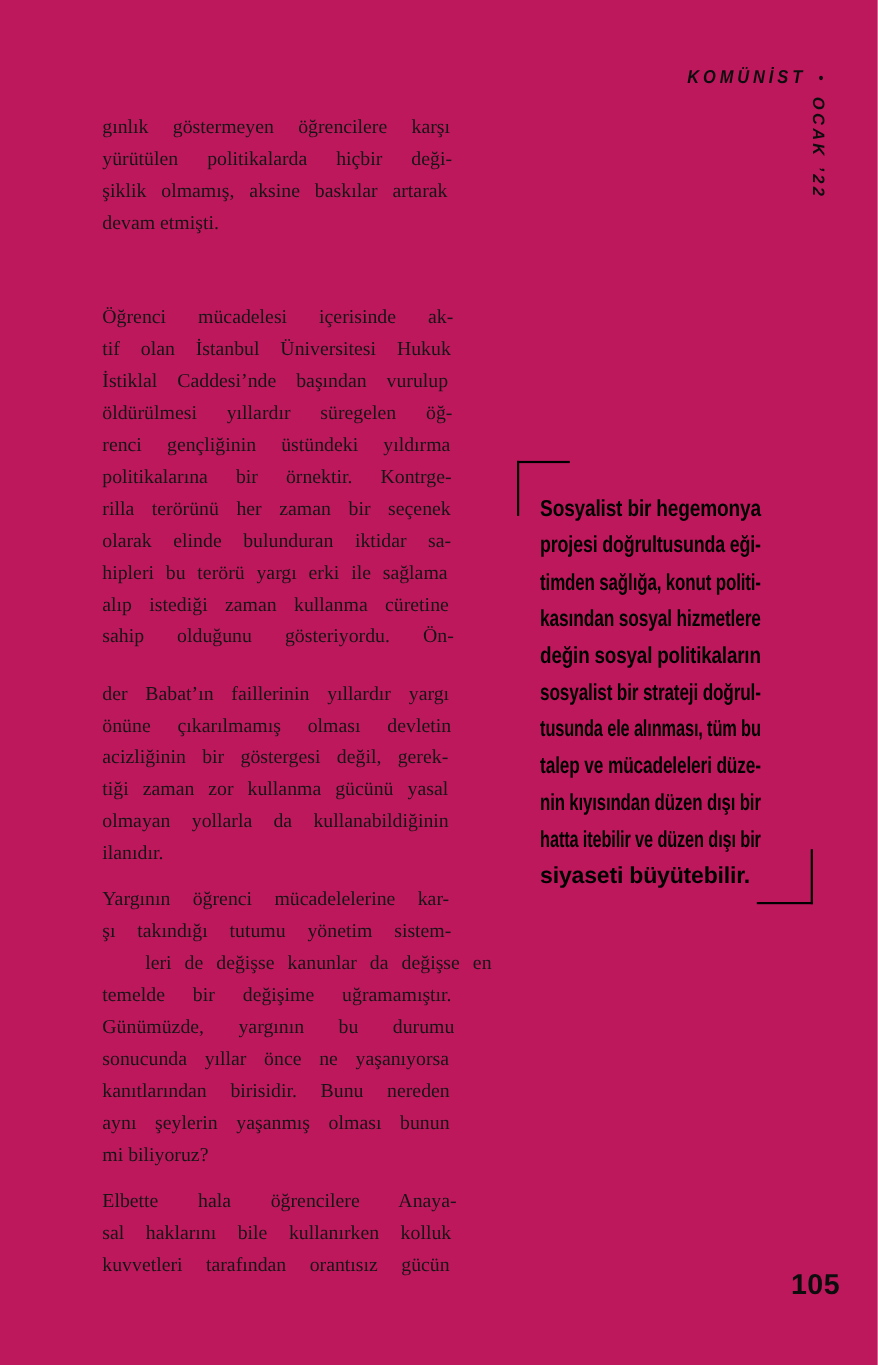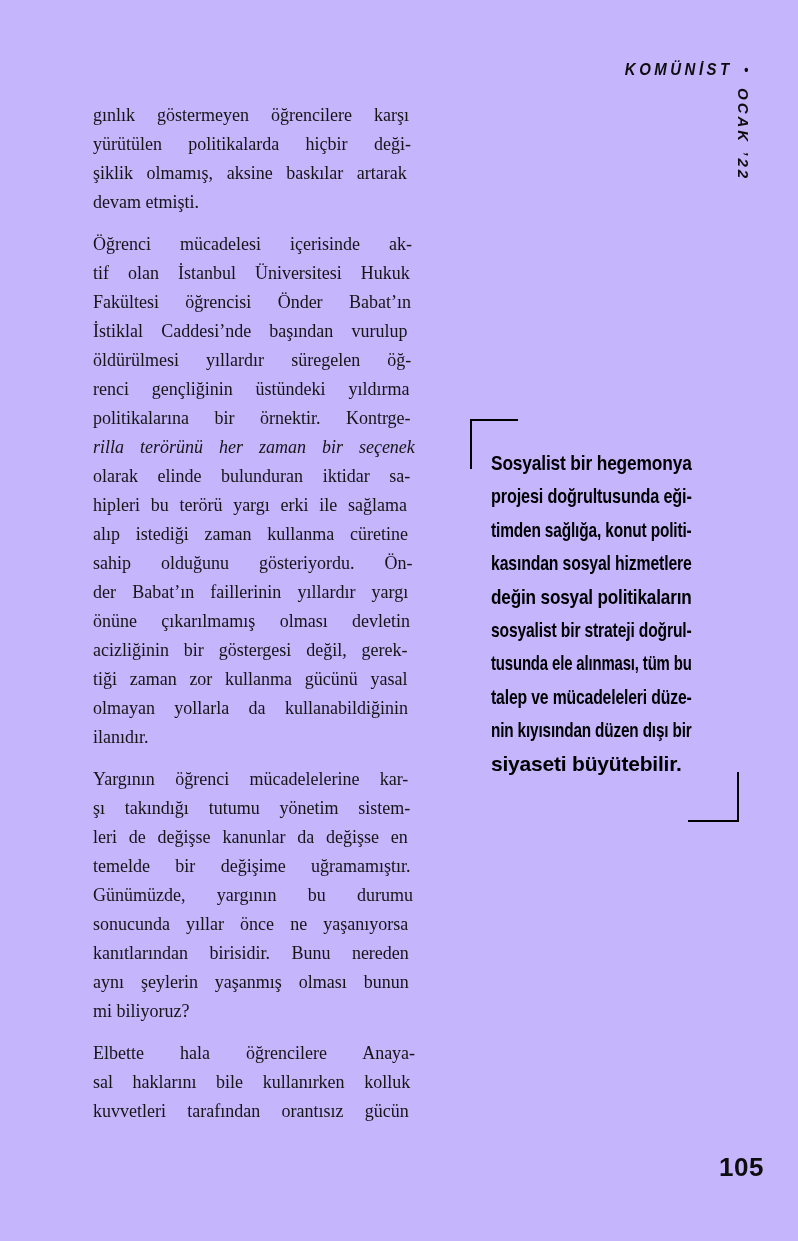--- a/index.html
+++ b/index.html
@@ -1,20 +1,20 @@
 <!DOCTYPE html>
 <html><head>
 <meta charset="utf-8">
 <style>
   html, body { margin: 0; padding: 0; background: #ffffff; }
   .page {
     position: relative;
     width: 798px;
     height: 1241px;
-    background: #c4b5fd;
+    background: #be185d;
     color: #151515;
     overflow: hidden;
     font-family: "Liberation Serif", serif;
   }
 
   
   .masthead {
     position: absolute;
     top: 60px;
     right: 50px;
@@ -109,43 +109,42 @@
   <div class="issue-date">OCAK ’22</div>
 
   <main class="body-col">
     <div class="para fit">
         <div class="line"><span style="word-spacing: 17.5625px;">gınlık göstermeyen öğrencilere karşı</span></div>
         <div class="line"><span style="word-spacing: 21.8333px;">yürütülen politikalarda hiçbir deği-</span></div>
         <div class="line"><span style="word-spacing: 9.08203px;">şiklik olmamış, aksine baskılar artarak</span></div>
         <div class="line last"><span>devam etmişti.</span></div>
       </div>
     <div class="para fit">
-        <div class="line"><span style="word-spacing: 24.5677px;">Öğrenci mücadelesi içerisinde ak-</span></div>
+        <div class="line"><span style="word-spacing: 24.5677px; margin-top: 44px;">Öğrenci mücadelesi içerisinde ak-</span></div>
         <div class="line"><span style="word-spacing: 14.4688px;">tif olan İstanbul Üniversitesi Hukuk</span></div>
-        <div class="line"><span style="word-spacing: 21.8281px;">Fakültesi öğrencisi Önder Babat’ın</span></div>
         <div class="line"><span style="word-spacing: 13.6562px;">İstiklal Caddesi’nde başından vurulup</span></div>
         <div class="line"><span style="word-spacing: 22.6042px;">öldürülmesi yıllardır süregelen öğ-</span></div>
         <div class="line"><span style="word-spacing: 18.3281px;">renci gençliğinin üstündeki yıldırma</span></div>
         <div class="line"><span style="word-spacing: 20.9844px;">politikalarına bir örnektir. Kontrge-</span></div>
-        <div class="line"><span style="word-spacing: 11.4781px; font-style: italic;">rilla terörünü her zaman bir seçenek</span></div>
+        <div class="line"><span style="word-spacing: 11.4781px;">rilla terörünü her zaman bir seçenek</span></div>
         <div class="line"><span style="word-spacing: 15.0664px;">olarak elinde bulunduran iktidar sa-</span></div>
         <div class="line"><span style="word-spacing: 6.22135px;">hipleri bu terörü yargı erki ile sağlama</span></div>
         <div class="line"><span style="word-spacing: 11.2773px;">alıp istediği zaman kullanma cüretine</span></div>
         <div class="line"><span style="word-spacing: 25.5052px; text-align: right;">sahip olduğunu gösteriyordu. Ön-</span></div>
-        <div class="line"><span style="word-spacing: 11.6641px;">der Babat’ın faillerinin yıllardır yargı</span></div>
+        <div class="line"><span style="word-spacing: 11.6641px; margin-top: 23px;">der Babat’ın faillerinin yıllardır yargı</span></div>
         <div class="line"><span style="word-spacing: 19.8802px;">önüne çıkarılmamış olması devletin</span></div>
         <div class="line"><span style="word-spacing: 10.3477px;">acizliğinin bir göstergesi değil, gerek-</span></div>
         <div class="line"><span style="word-spacing: 8.20312px;">tiği zaman zor kullanma gücünü yasal</span></div>
         <div class="line"><span style="word-spacing: 14.8281px;">olmayan yollarla da kullanabildiğinin</span></div>
         <div class="line last"><span>ilanıdır.</span></div>
       </div>
     <div class="para fit">
         <div class="line"><span style="word-spacing: 15.8229px;">Yargının öğrenci mücadelelerine kar-</span></div>
         <div class="line"><span style="word-spacing: 15.3359px;">şı takındığı tutumu yönetim sistem-</span></div>
-        <div class="line"><span style="word-spacing: 7.32292px;">leri de değişse kanunlar da değişse en</span></div>
+        <div class="line"><span style="word-spacing: 7.32292px; margin-left: 39px;">leri de değişse kanunlar da değişse en</span></div>
         <div class="line"><span style="word-spacing: 20.8542px;">temelde bir değişime uğramamıştır.</span></div>
         <div class="line"><span style="word-spacing: 26.8073px;">Günümüzde, yargının bu durumu</span></div>
         <div class="line"><span style="word-spacing: 11.5664px;">sonucunda yıllar önce ne yaşanıyorsa</span></div>
         <div class="line"><span style="word-spacing: 16.9688px;">kanıtlarından birisidir. Bunu nereden</span></div>
         <div class="line"><span style="word-spacing: 12.4258px;">aynı şeylerin yaşanmış olması bunun</span></div>
         <div class="line last"><span>mi biliyoruz?</span></div>
       </div>
     <div class="para fit">
         <div class="line"><span style="word-spacing: 31.5729px;">Elbette hala öğrencilere Anaya-</span></div>
         <div class="line"><span style="word-spacing: 15.0586px; text-align: center;">sal haklarını bile kullanırken kolluk</span></div>
@@ -158,20 +157,21 @@
     <div class="quote fit">
         <div class="line"><span style="transform: scaleX(0.826351);">Sosyalist bir hegemonya</span></div>
         <div class="line"><span style="transform: scaleX(0.772739);">projesi doğrultusunda eği-</span></div>
         <div class="line"><span style="transform: scaleX(0.734731);">timden sağlığa, konut politi-</span></div>
         <div class="line"><span style="transform: scaleX(0.752155);">kasından sosyal hizmetlere</span></div>
         <div class="line"><span style="transform: scaleX(0.816465);">değin sosyal politikaların</span></div>
         <div class="line"><span style="transform: scaleX(0.744571);">sosyalist bir strateji doğrul-</span></div>
         <div class="line"><span style="transform: scaleX(0.709919);">tusunda ele alınması, tüm bu</span></div>
         <div class="line"><span style="transform: scaleX(0.749454);">talep ve mücadeleleri düze-</span></div>
         <div class="line"><span style="transform: scaleX(0.728413);">nin kıyısından düzen dışı bir</span></div>
+        <div class="line"><span style="transform: scaleX(0.708801);">hatta itebilir ve düzen dışı bir</span></div>
         <div class="line last"><span>siyaseti büyütebilir.</span></div>
       </div>
     <div class="bracket br"></div>
   </aside>
 
   <div class="page-number">105</div>
 
 </div>
 
 </body></html>

